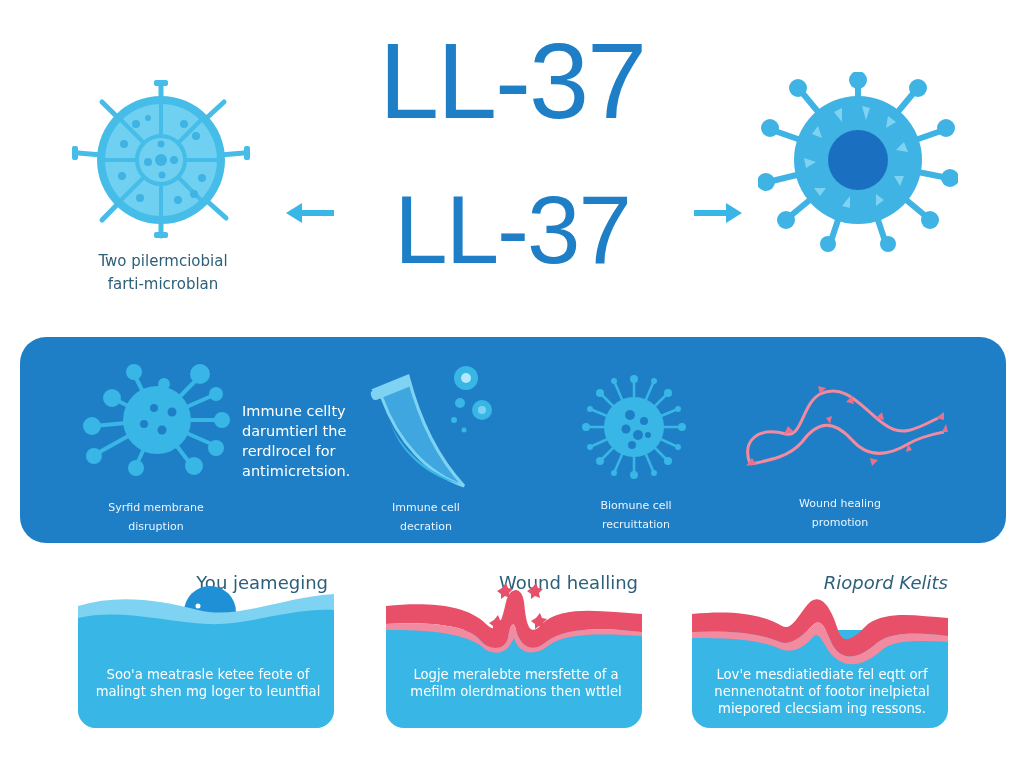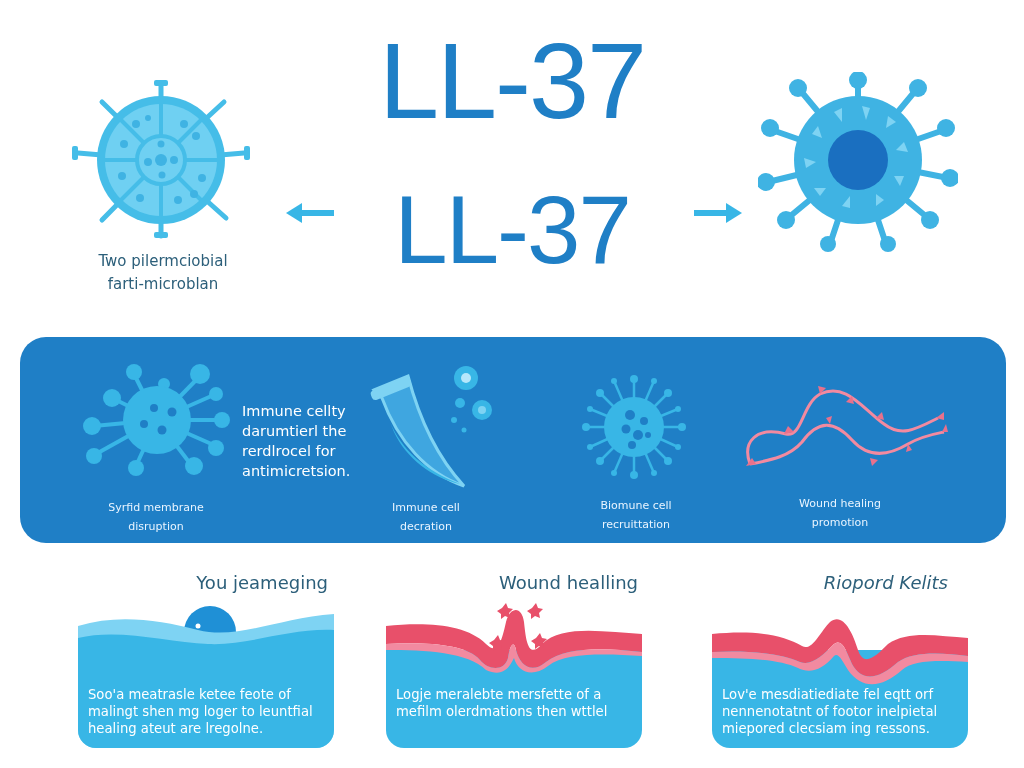--- a/index.html
+++ b/index.html
@@ -39,22 +39,22 @@
       color: #ffffff; font-size: 14.5px; line-height: 20px;
       font-family: "DejaVu Sans", sans-serif;
     }
 
     .card-title {
       position: absolute; top: 572px; color: #2c5f7a; font-size: 18px;
       text-align: right; width: 260px; font-family: "DejaVu Sans", sans-serif;
     }
 
     .card {
-      position: absolute; top: 600px; width: 256px; height: 148px; overflow: hidden;
-      border-bottom-left-radius: 18px; border-bottom-right-radius: 18px;
+      position: absolute; top: 580px; width: 256px; height: 148px; overflow: hidden;
+      border-bottom-left-radius: 18px; border-bottom-right-radius: 18px; text-align: center;
     }
     .card svg { position: absolute; left: 0; top: 0; }
     .card-text {
       position: absolute; left: 10px; top: 86px; width: 240px;
       color: #ffffff; font-size: 13.2px; line-height: 17px;
       font-family: "DejaVu Sans", sans-serif;
     }
   </style>
 </head>
 <body>
@@ -314,21 +314,20 @@
 <div class="card" style="left:78px;">
   <svg width="256" height="148" viewBox="0 0 256 148">
     <circle cx="132" cy="32" r="26" fill="#1f90d6"></circle>
     <circle cx="120" cy="26" r="2.5" fill="#ffffff"></circle>
     <path d="M0,26 C40,14 80,20 120,30 C160,40 200,18 256,14 L256,148 L0,148 Z" fill="#7ed3f3"></path>
     <path d="M0,38 C40,28 90,42 130,44 C170,46 210,28 256,30 L256,148 L0,148 Z" fill="#38b6e6"></path>
   </svg>
   <div class="card-text">
     <div>Soo'a meatrasle ketee feote of</div>
     <div>malingt shen mg loger to leuntfial</div>
-    <div>healing ateut are lregolne.</div>
   </div>
 </div>
 
 <div class="card" style="left:386px;">
   <svg width="256" height="148" viewBox="0 0 256 148">
     <path d="M0,50 L256,50 L256,148 L0,148 Z" fill="#38b6e6"></path>
     <path d="M0,26 C40,22 80,24 100,44 C112,56 116,40 120,22 C124,6 136,6 138,22 C140,40 142,60 156,44 C176,24 220,32 256,34 L256,52 C220,48 180,46 160,62 C146,74 134,66 130,50 C128,40 124,44 122,58 C118,72 102,70 94,60 C80,44 40,42 0,44 Z" fill="#e8506a"></path>
     <path d="M0,44 C40,42 80,44 94,60 C102,70 118,72 122,58 C124,44 128,40 130,50 C134,66 146,74 160,62 C180,46 220,48 256,52 L256,56 C220,54 180,52 162,66 C146,78 132,72 128,58 C124,66 118,78 100,70 C82,52 40,50 0,50 Z" fill="#f28aa0"></path>
     <g fill="#e8506a">
       <path d="M116,8 l4,-5 l2,5 l5,1 l-4,4 l1,5 l-5,-2 l-4,3 l0,-5 l-4,-3 z"></path>
@@ -336,21 +335,21 @@
       <path d="M108,40 l4,-5 l2,5 l5,1 l-4,4 l1,5 l-5,-2 l-4,3 l0,-5 l-4,-3 z"></path>
       <path d="M150,38 l4,-5 l2,5 l5,1 l-4,4 l1,5 l-5,-2 l-4,3 l0,-5 l-4,-3 z"></path>
     </g>
   </svg>
   <div class="card-text">
     <div>Logje meralebte mersfette of a</div>
     <div>mefilm olerdmations then wttlel</div>
   </div>
 </div>
 
-<div class="card" style="left:692px;margin-left:20px;">
+<div class="card" style="left:692px;">
   <svg width="256" height="148" viewBox="0 0 256 148">
     <path d="M0,50 L256,50 L256,148 L0,148 Z" fill="#38b6e6"></path>
     <path d="M0,34 C40,30 70,34 90,46 C100,52 108,32 118,22 C130,12 140,30 146,50 C152,68 164,56 176,44 C196,30 226,36 256,38 L256,56 C226,52 200,52 186,62 C166,80 150,82 140,64 C134,50 130,38 122,44 C110,56 100,66 88,62 C70,54 40,50 0,52 Z" fill="#e8506a"></path>
     <path d="M0,52 C40,50 70,54 88,62 C100,66 110,56 122,44 C130,38 134,50 140,64 C150,82 166,80 186,62 C200,52 226,52 256,56 L256,62 C226,60 200,60 190,70 C170,88 150,90 136,70 C130,60 126,52 122,56 C110,70 98,74 86,68 C68,60 40,58 0,58 Z" fill="#f28aa0"></path>
   </svg>
   <div class="card-text">
     <div>Lov'e mesdiatiediate fel eqtt orf</div>
     <div>nennenotatnt of footor inelpietal</div>
     <div>miepored clecsiam ing ressons.</div>
   </div>

